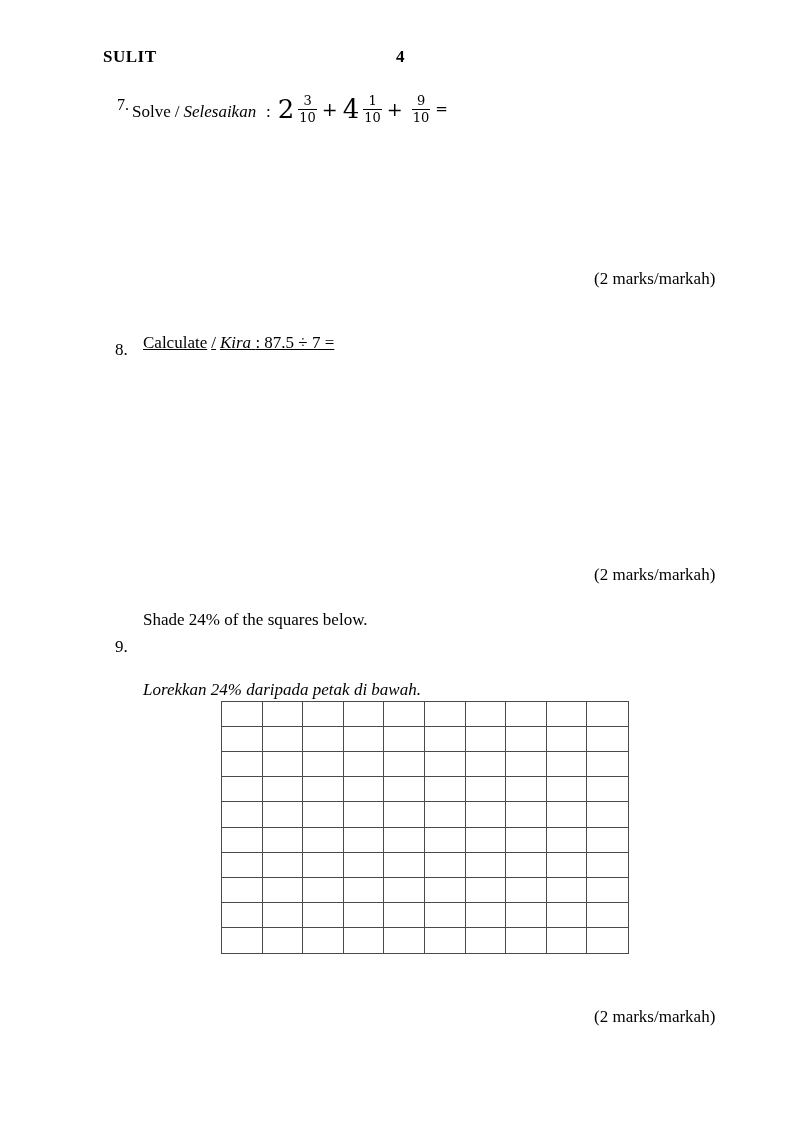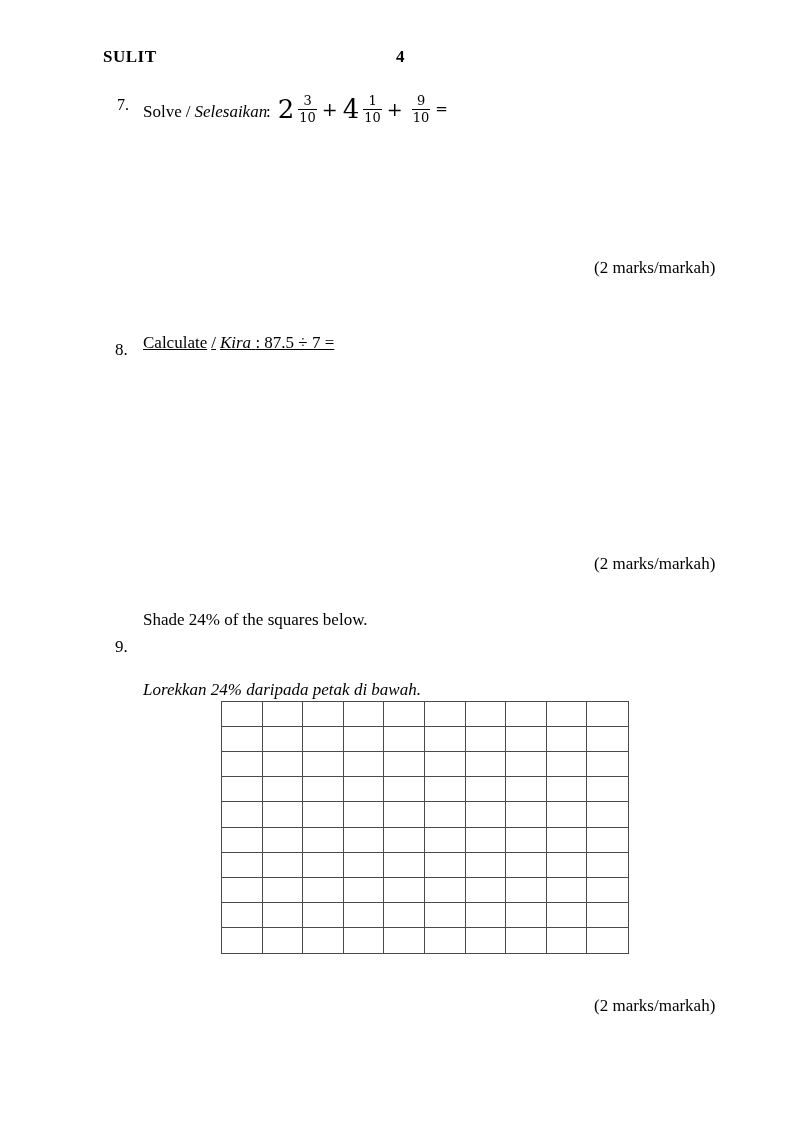--- a/index.html
+++ b/index.html
@@ -38,21 +38,21 @@
     align-items: center;
     font-size: 13px;
     line-height: 1.05;
     margin-left: 4px;
     font-family: "DejaVu Serif", serif;
   }
   .frac .den { border-top: 1.4px solid #000; padding: 1px 1px 0 1px; }
   .frac .num { padding: 0 2px 1px 2px; }
 
   
-  .marks { font-size: 17px; }
+  .marks { font-size: 17px; margin-top: 11px; }
 
   
   .shade-grid {
     position: absolute;
     left: 221px; top: 701px;
     width: 408px; height: 253px;
     display: grid;
     border: 1px solid #4a4a4a;
     background: #fff;
   }
@@ -63,21 +63,21 @@
   .shade-grid .cell:nth-child(10n) { border-right: none; }
   .shade-grid .cell:nth-last-child(-n+10) { border-bottom: none; }
 </style>
 </head>
 <body>
 
 <span class="abs hdr" style="left:103px; top:47px;text-align:center;">SULIT</span>
 <span class="abs hdr" style="left:396px; top:47px;">4</span>
 
 <span class="abs q-num" style="left:117px; top:96px;">7.</span>
-<span class="abs q-text" style="left:143px; top:102px;">
+<span class="abs q-text" style="left:132px; top:102px;">
   <span>Solve</span><span class="sep">/</span><span class="it">Selesaikan</span>
 </span>
 <span class="abs math-row" style="left:266px; top:92px;">
   <span class="math-colon">:</span>
   <span class="math-whole">2</span>
   <span class="frac">
     <span class="num">3</span>
     <span class="den">10</span>
   </span>
   <span class="math-op">+</span>

